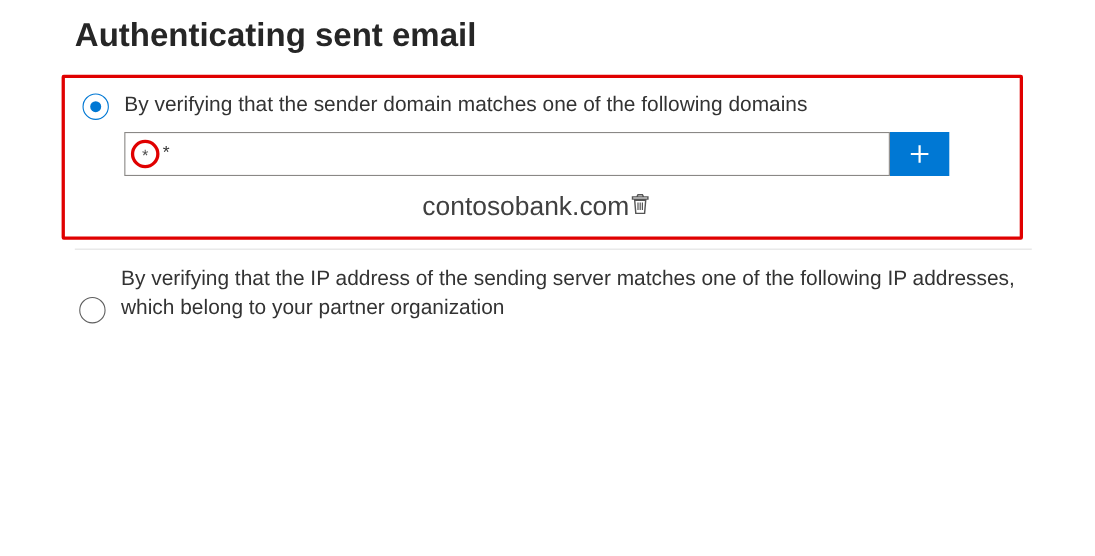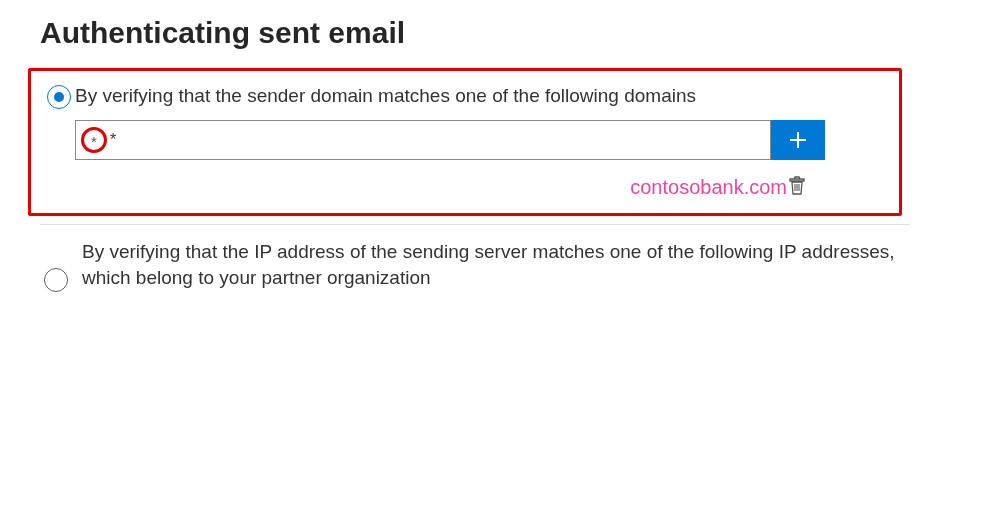--- a/index.html
+++ b/index.html
@@ -8,20 +8,21 @@
     background: #ffffff;
     font-family: "Segoe UI", "Helvetica Neue", Arial, sans-serif;
     color: #323130;
     width: 995px;
     height: 505px;
     overflow: hidden;
   }
   .page {
     padding: 16px 34px 0 40px;
     box-sizing: border-box;
+    margin-left: 28px;
   }
   h1.title {
     font-size: 30px;
     font-weight: 700;
     margin: 0 0 18px 0;
     color: #262626;
   }
   .lead {
     font-size: 19px;
     line-height: 1.4;
@@ -42,21 +43,21 @@
     border-radius: 2px;
     padding: 12px 16px 6px 16px;
     margin: 0 0 8px -12px;
     width: 874px;
     box-sizing: border-box;
   }
 
   .opt-row {
     display: flex;
     align-items: flex-start;
-    gap: 4px;
+    gap: 14px;
   }
 
   .radio {
     flex: 0 0 24px;
     width: 24px;
     height: 24px;
     border: 1.5px solid #5f5f5f;
     border-radius: 50%;
     position: relative;
     box-sizing: border-box;
@@ -136,26 +137,26 @@
     display: flex;
     align-items: center;
     justify-content: center;
     cursor: pointer;
   }
   .add-btn svg { width: 20px; height: 20px; }
 
   .domain-row {
     display: flex;
     align-items: center;
-    justify-content: flex-end;
+    justify-content: center;
     width: 750px;
     padding: 6px 18px 6px 18px;
     box-sizing: border-box;
-    font-size: 20px;
-    color: #ec4899;
+    font-size: 24px;
+    color: #404040;
   }
   .domain-row .del {
     cursor: pointer;
     color: #555555;
   }
   .domain-row .del svg { width: 20px; height: 22px; }
 
   .separator {
     border: none;
     border-top: 1px solid #e0e0e0;

